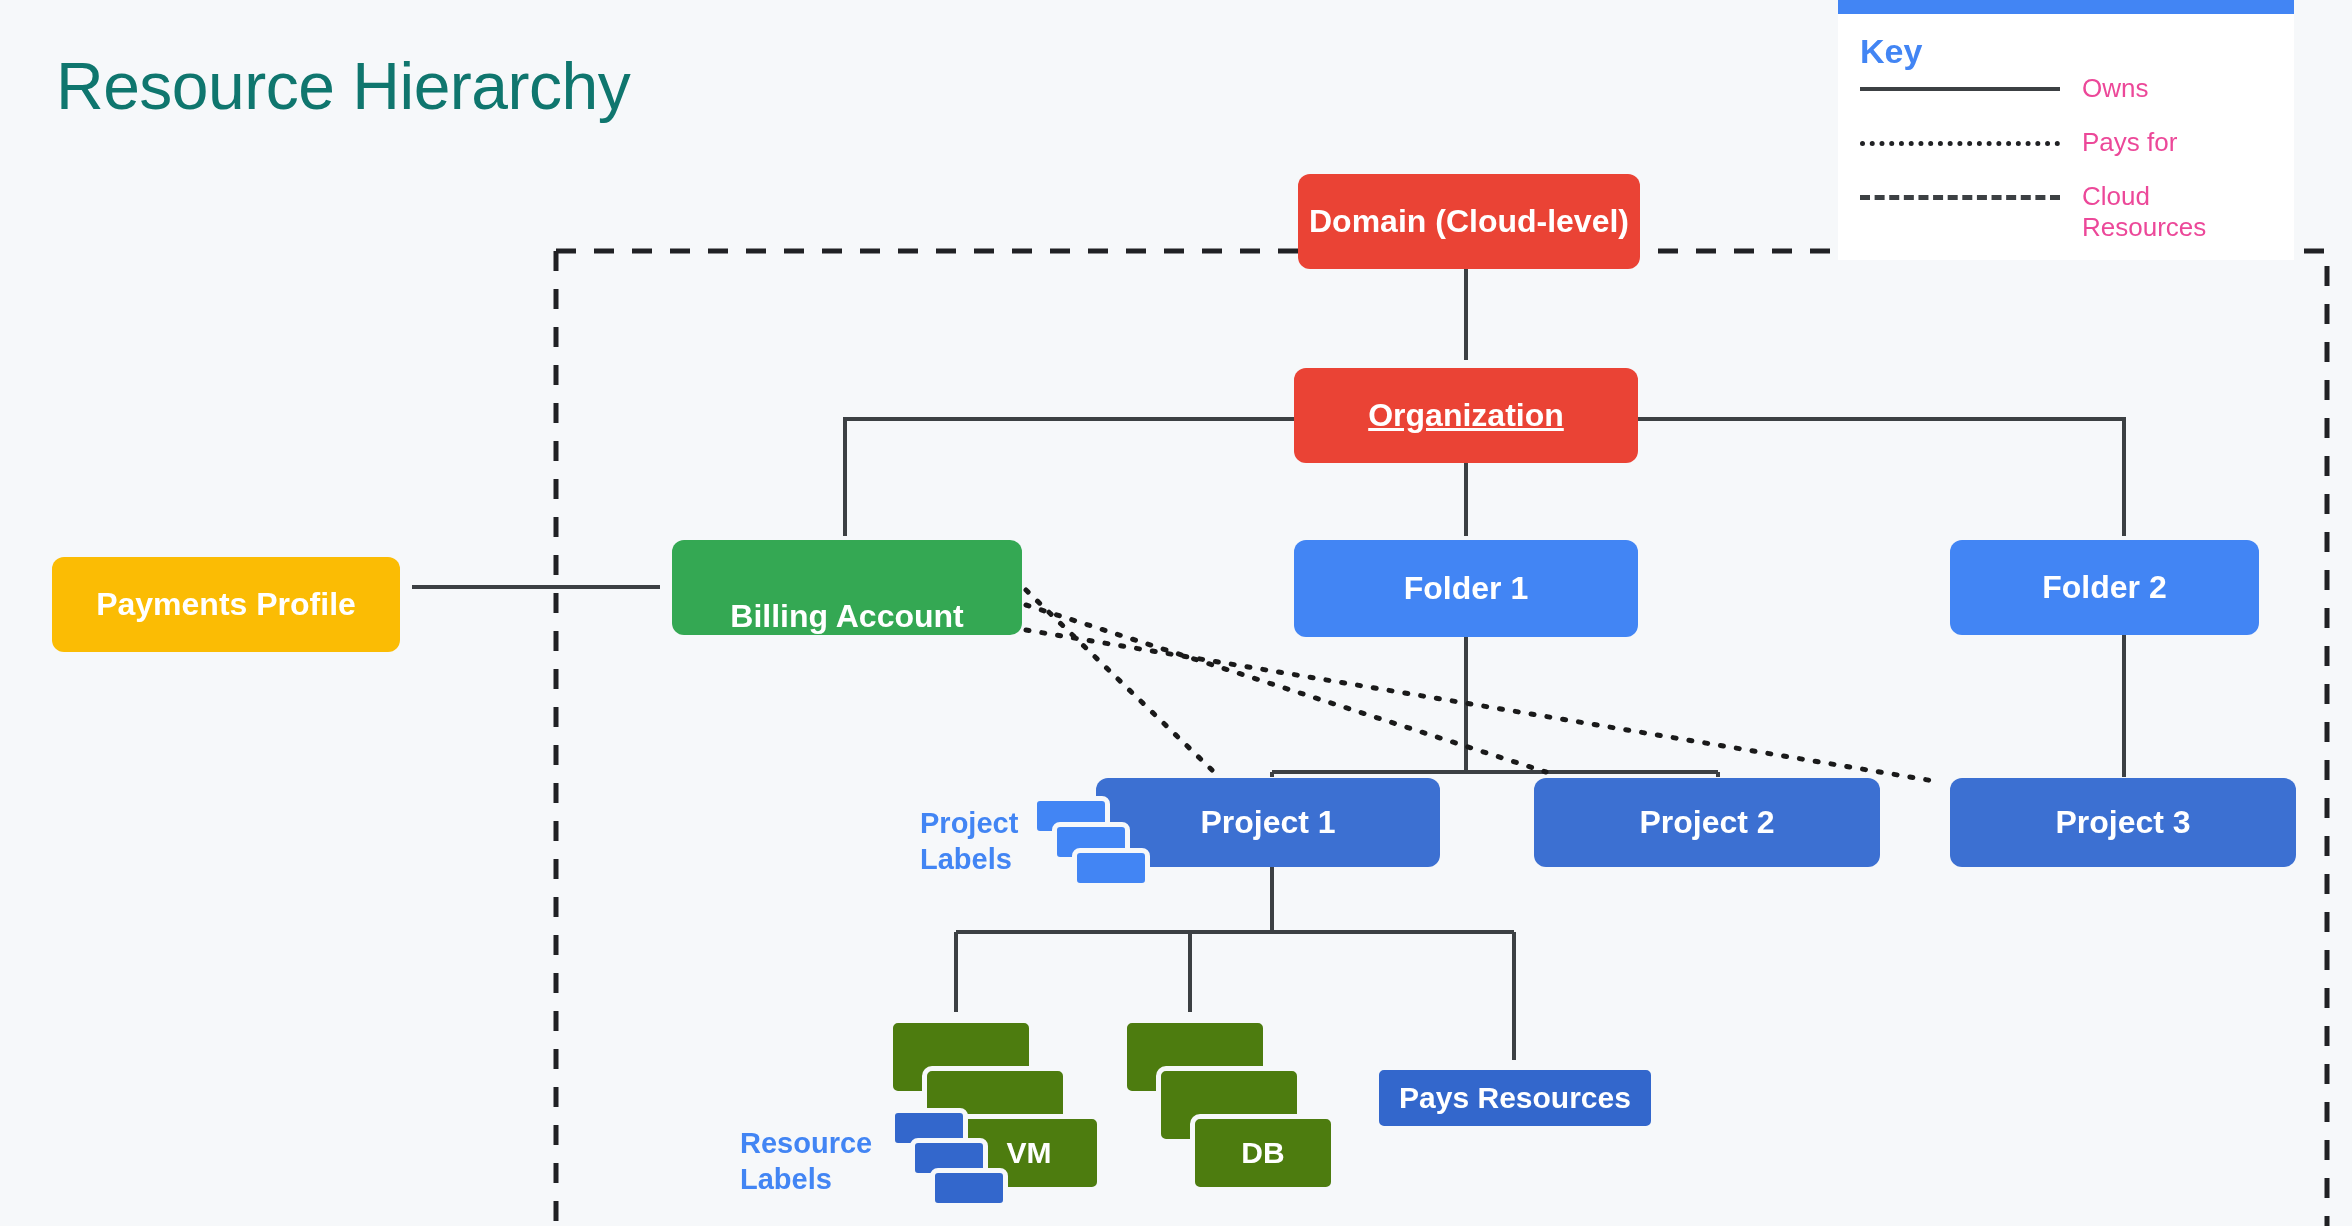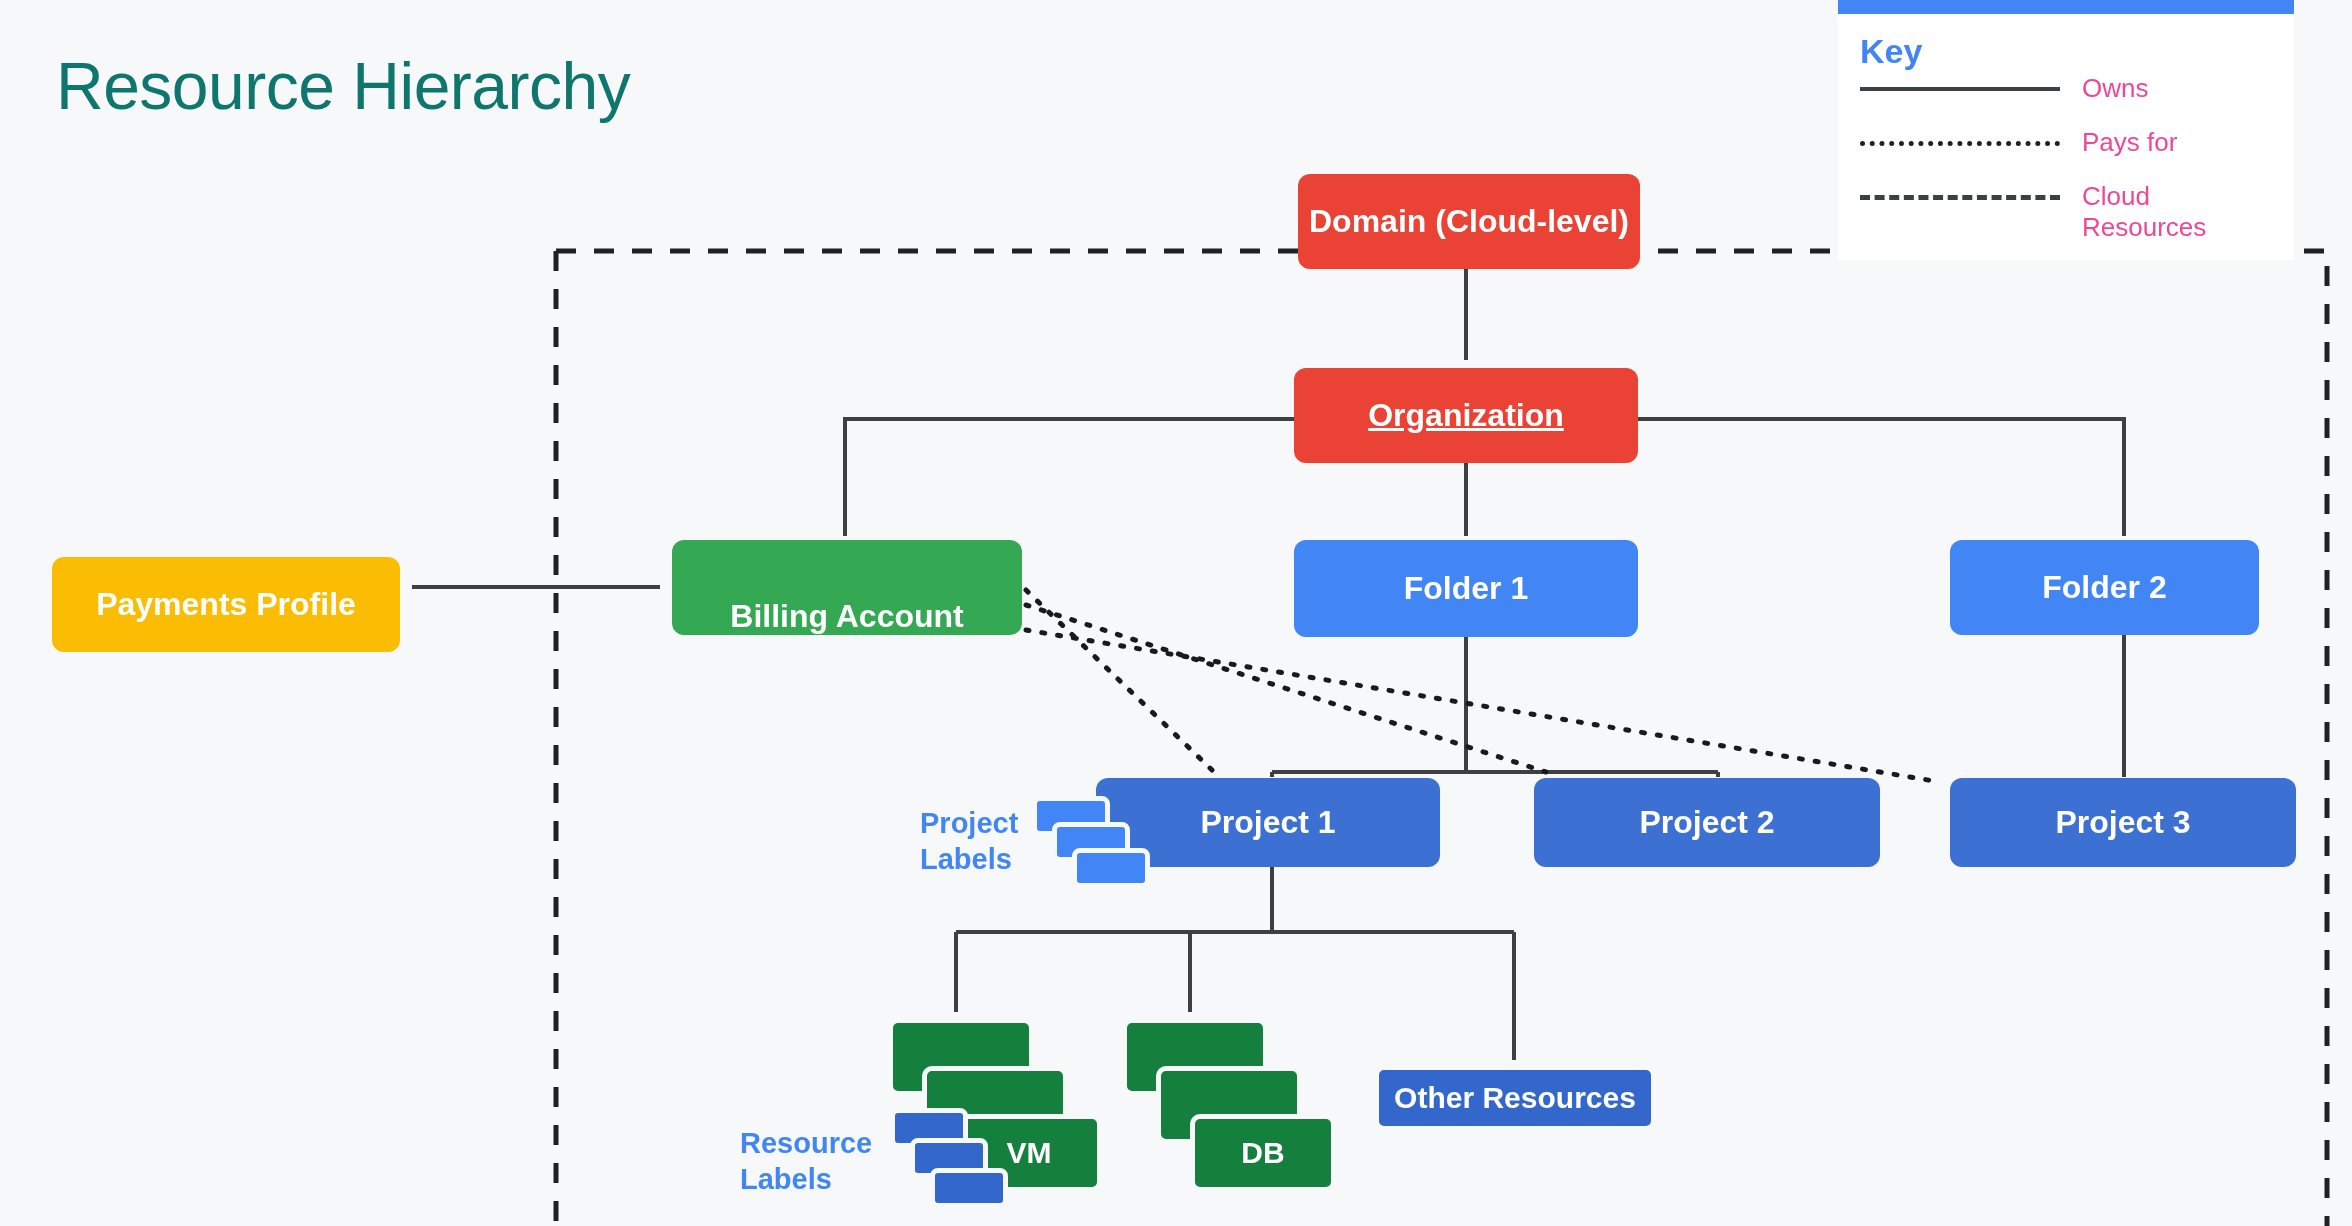--- a/index.html
+++ b/index.html
@@ -34,21 +34,21 @@
   .node.green  { background: #34A853; align-items: flex-end; }
   .node.yellow { background: #FBBC04; }
   .node.blue   { background: #4285F4; }
   .node.blue2  { background: #3C70D2; text-align: right; }
   .node.dblue  { background: #3367CC; }
 
   
   .stack { position: absolute; z-index: 5; }
   .stack .sb {
     position: absolute; border-radius: 10px;
-    background: #15803d;
+    background: #4d7c0f;
     border: 5px solid #f6f8fa;
     display: flex; align-items: center; justify-content: center;
     color: #fff; font-weight: bold; font-size: 30px;
   }
 
   
   .tags { position: absolute; z-index: 6; }
   .tags .tg {
     position: absolute; border-radius: 8px;
     border: 5px solid #f6f8fa;
@@ -170,21 +170,21 @@
 
   <div class="node blue2" style="left:1534px; top:778px; width:346px; height:89px; font-size:32px;">
     <span>Project 2</span>
   </div>
 
   <div class="node blue2" style="left:1950px; top:778px; width:346px; height:89px; font-size:32px;">
     <span>Project 3</span>
   </div>
 
   <div class="node dblue" style="left:1374px; top:1065px; width:282px; height:66px; font-size:30px; border-radius:10px; border:5px solid #f6f8fa;">
-    <span>Other Resources</span>
+    <span>Pays Resources</span>
   </div>
 
   <div class="stack" style="left:880px; top:1018px; width:230px; height:180px;">
     <div class="sb" style="left:8px;  top:0px;   width:146px; height:78px;"></div>
     <div class="sb" style="left:42px; top:48px;  width:146px; height:78px;"></div>
     <div class="sb" style="left:76px; top:96px;  width:146px; height:78px;">
       <span>VM</span>
     </div>
   </div>
 

